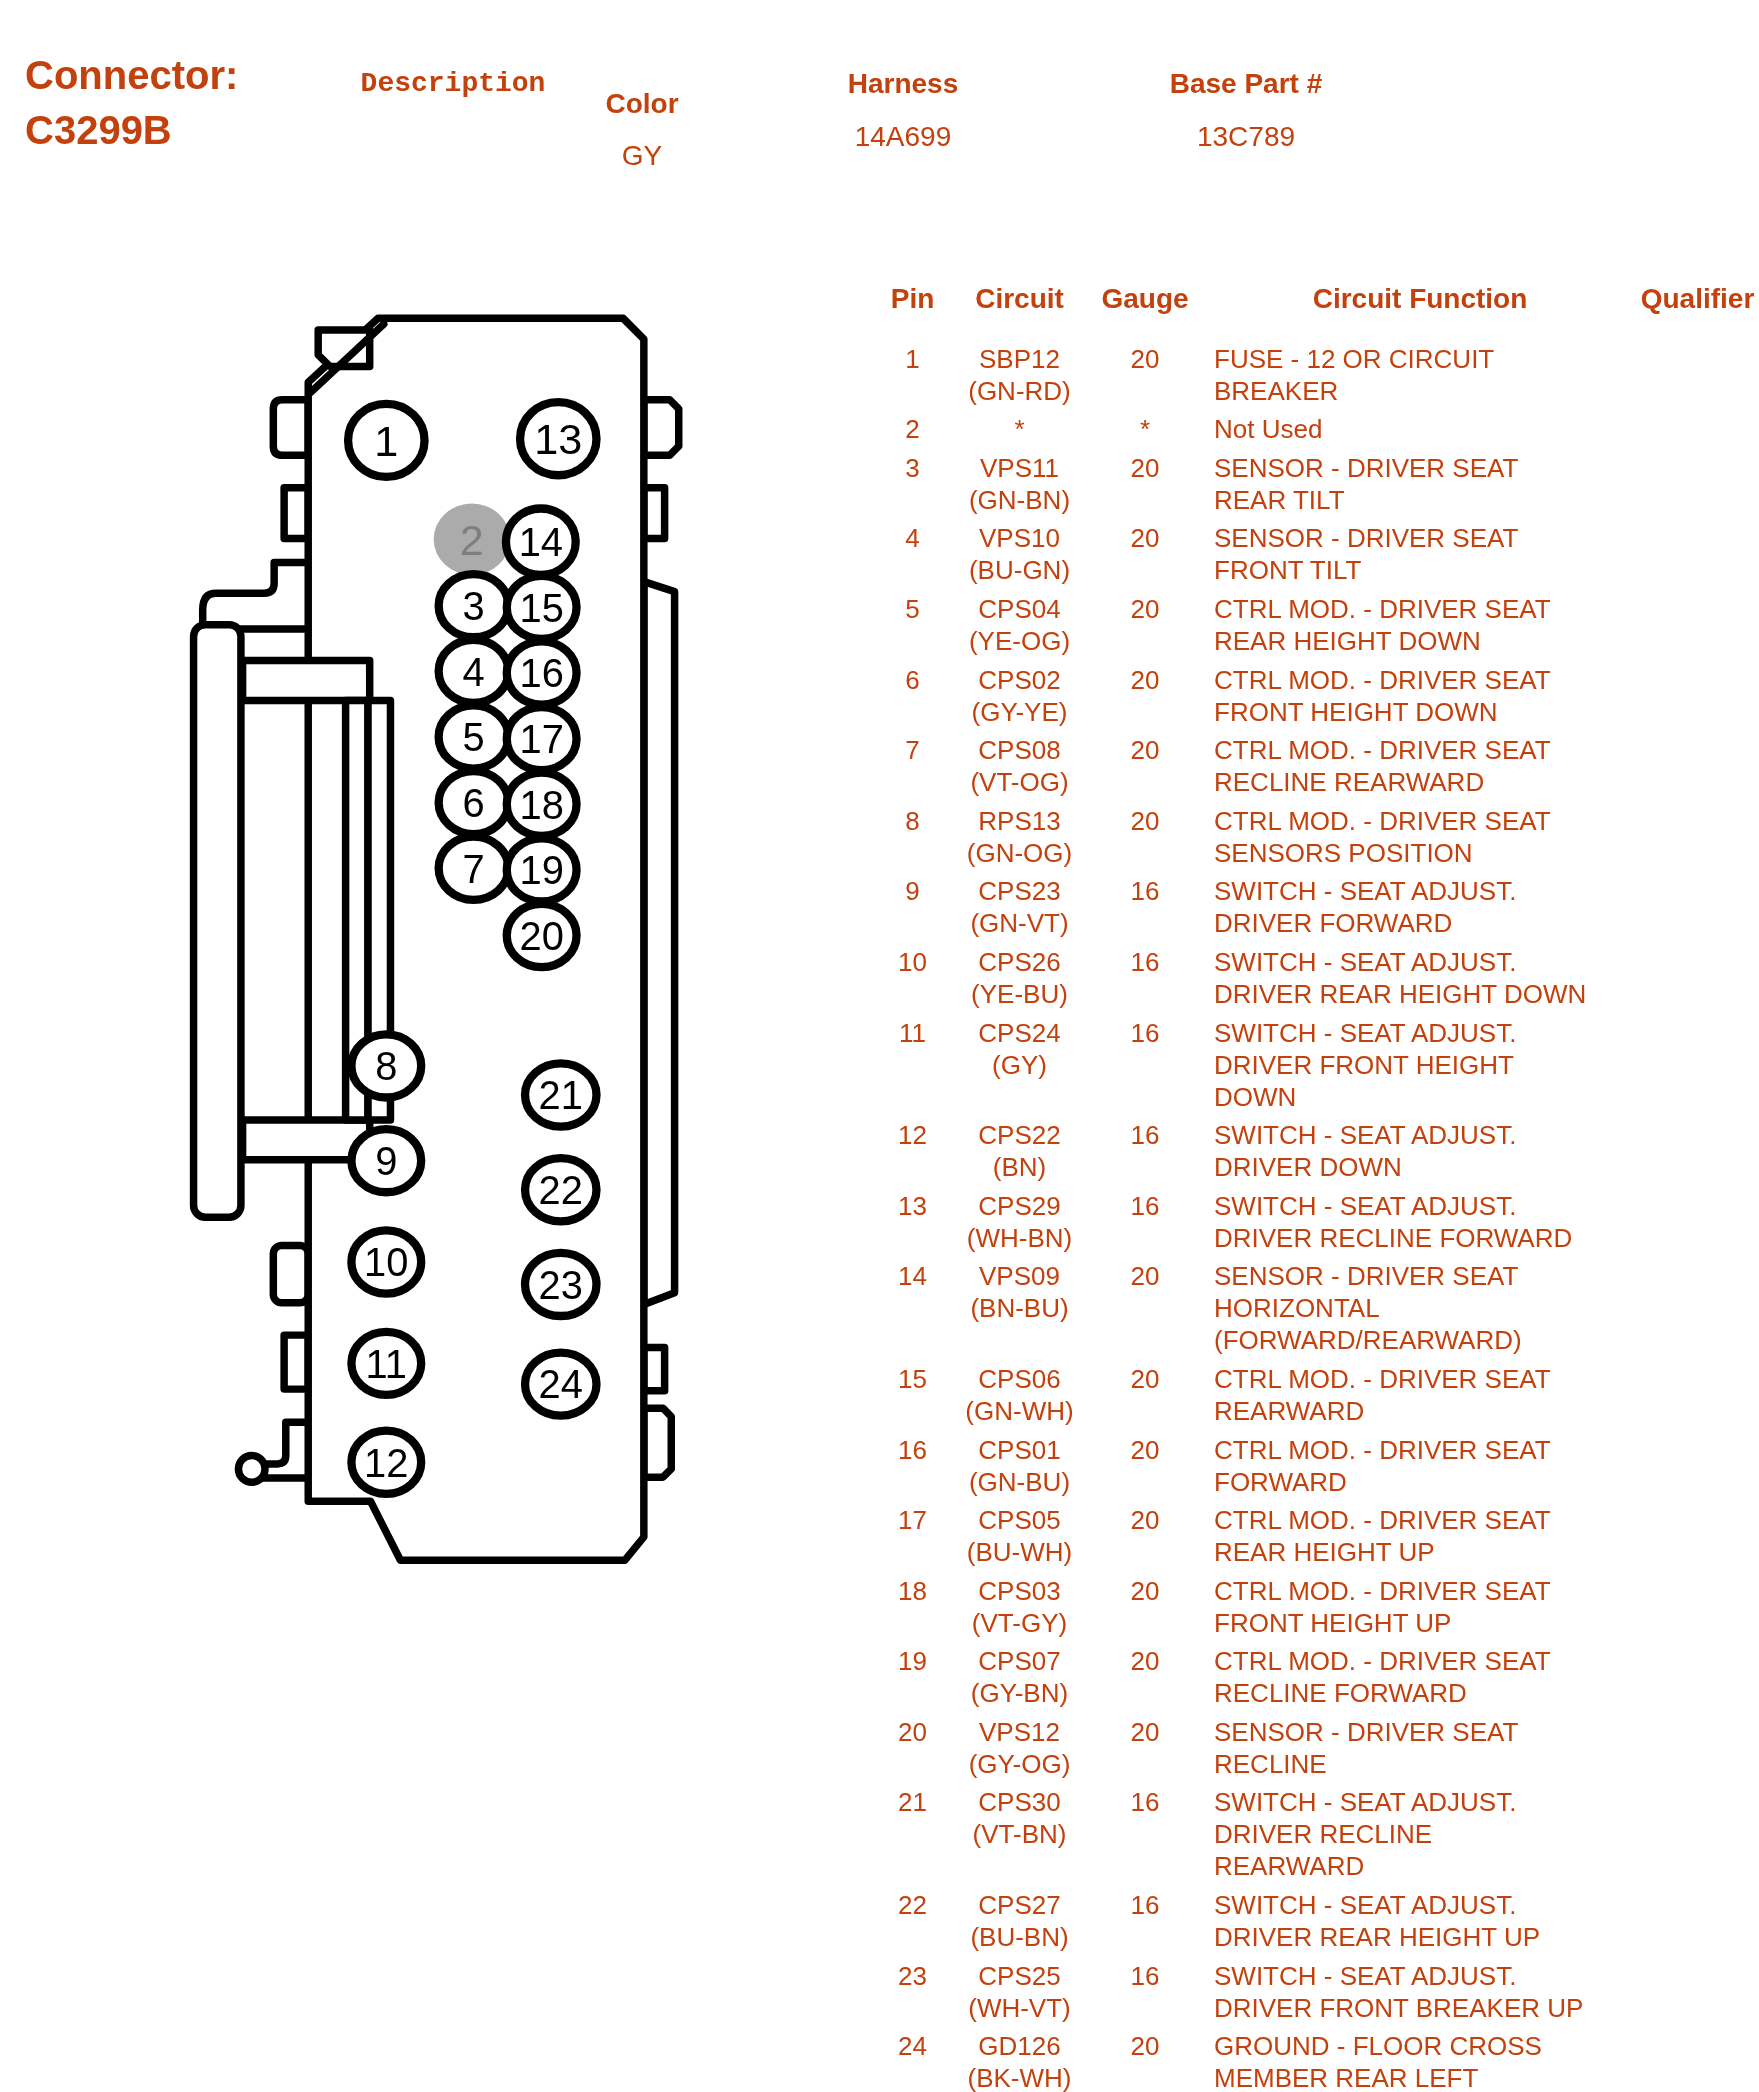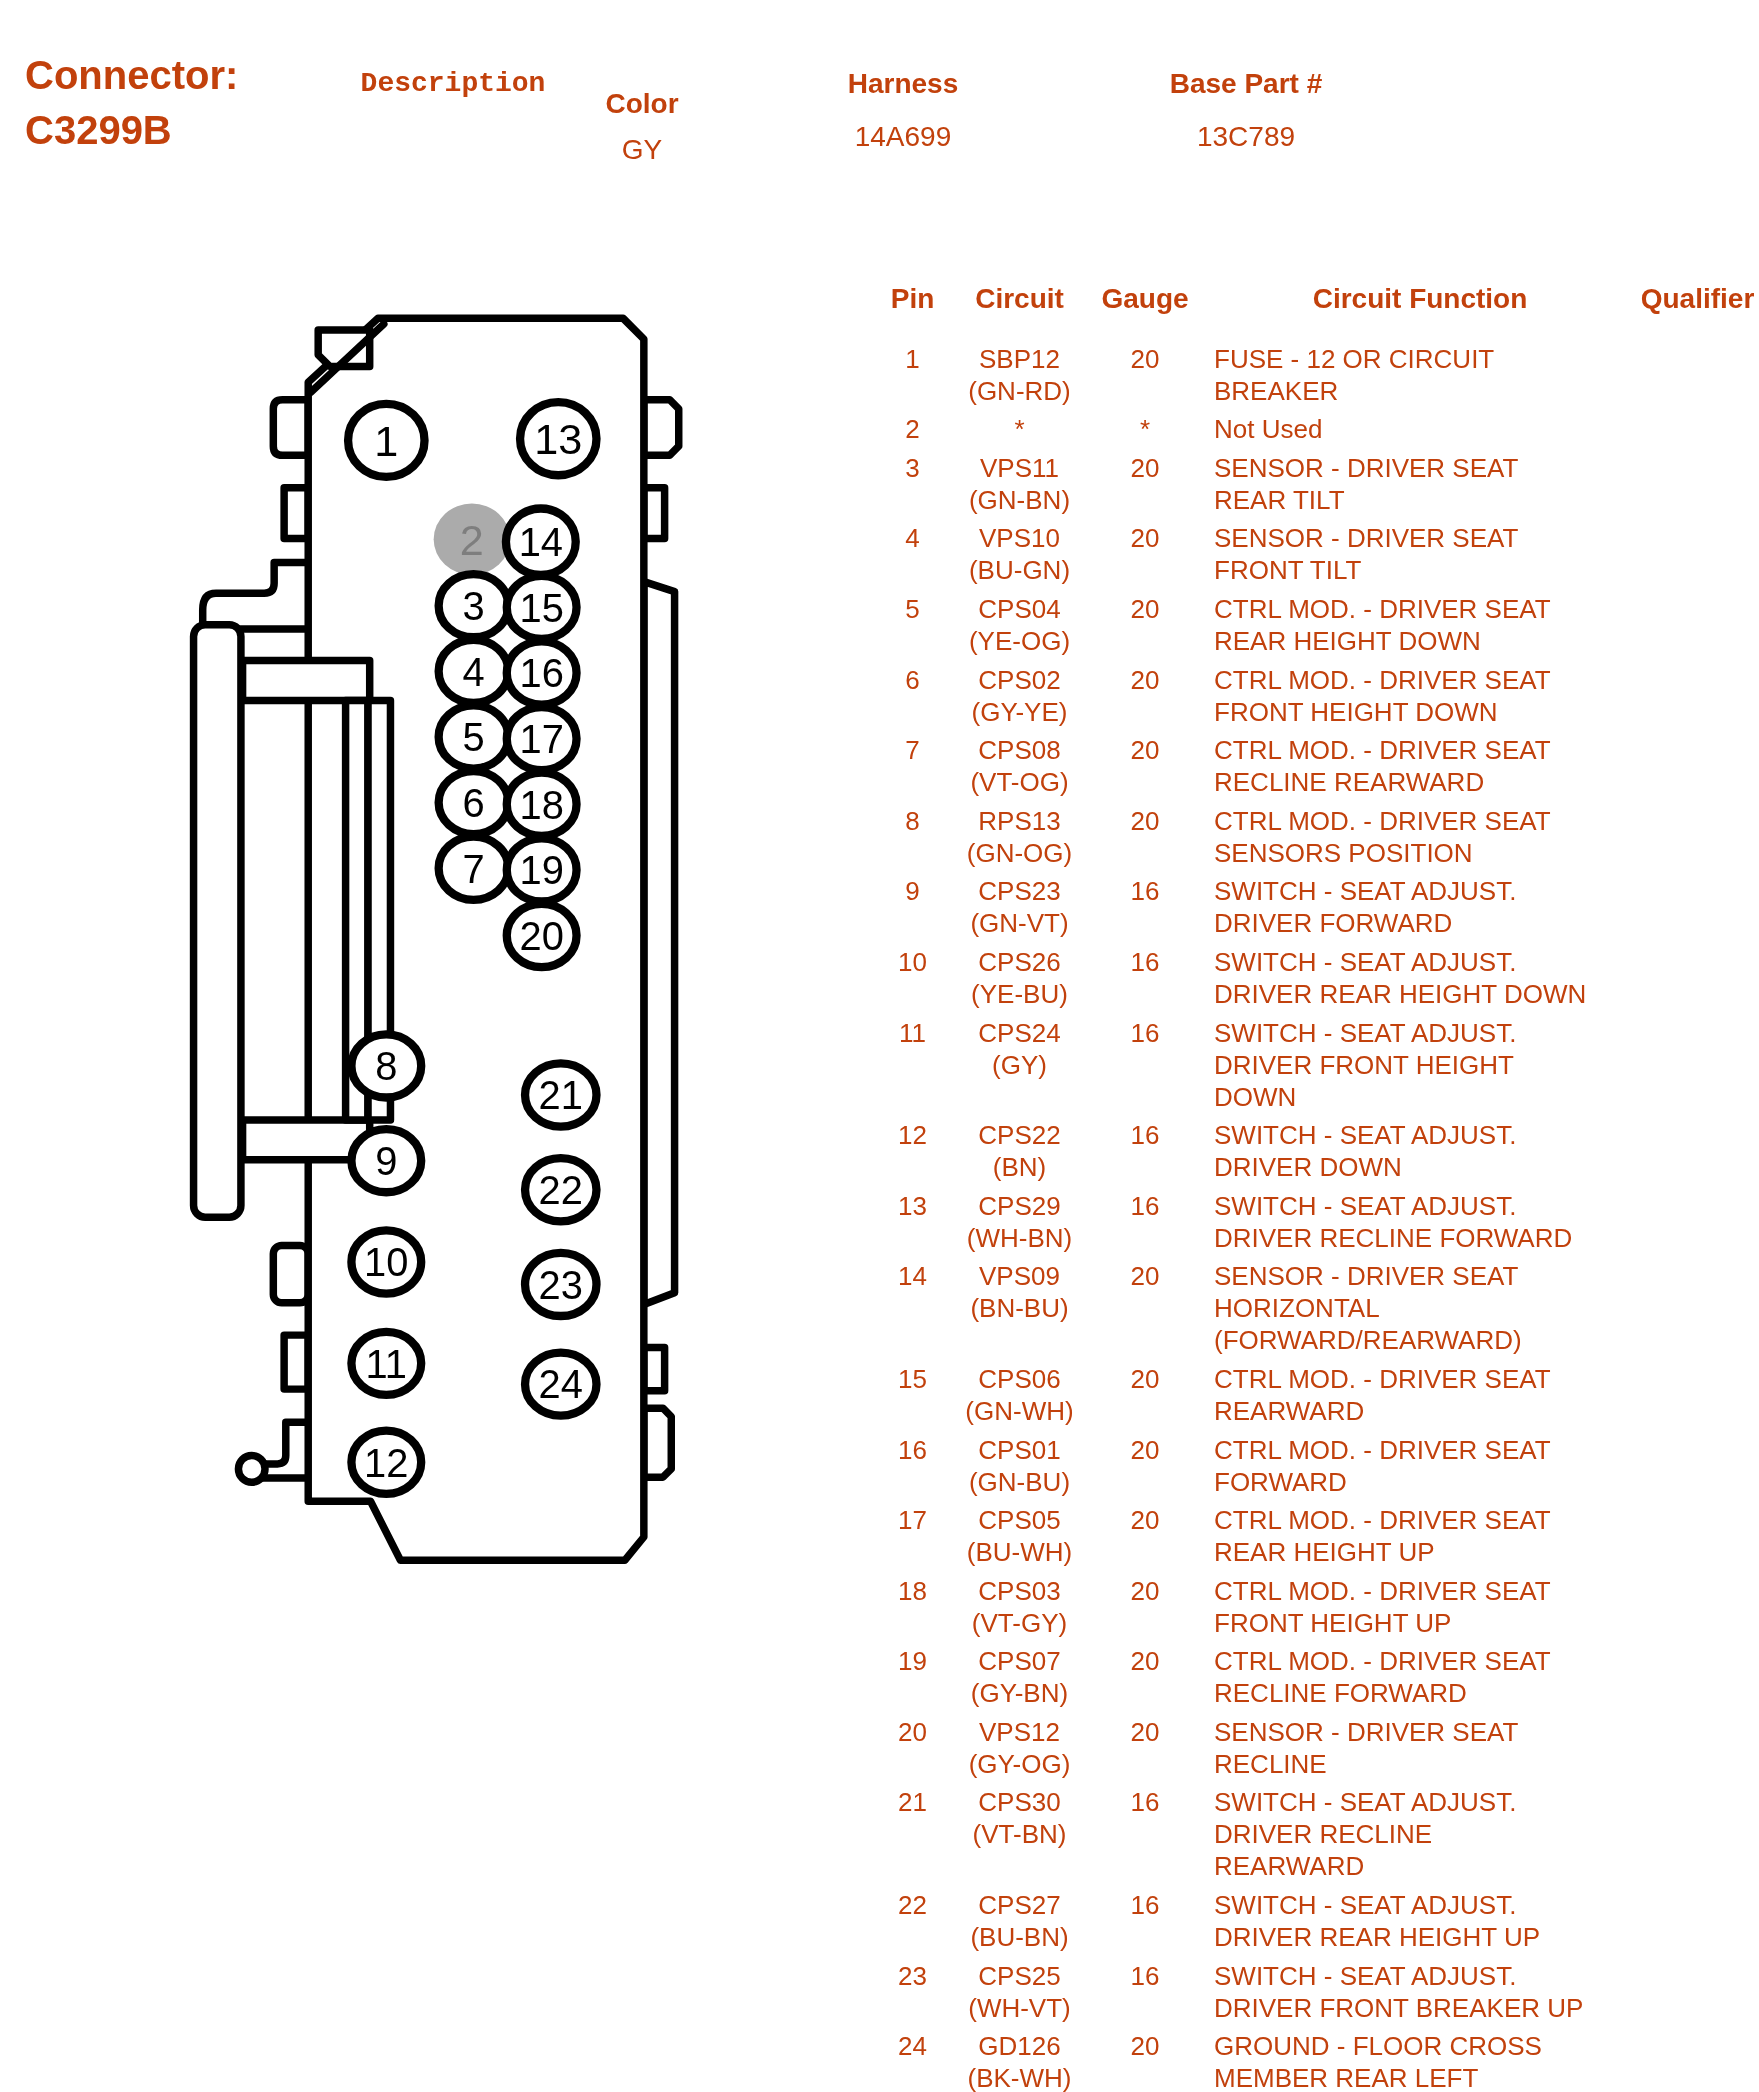--- a/index.html
+++ b/index.html
@@ -3,21 +3,21 @@
 <meta charset="utf-8">
 <style>
   html,body{margin:0;padding:0;background:#fff;}
   .page{position:relative;width:1759px;height:2093px;background:#fff;overflow:hidden;
         font-family:"Liberation Sans","DejaVu Sans",sans-serif;color:#c2410c;}
   
   .connector-block{position:absolute;left:25px;top:48px;font-weight:bold;font-size:40px;line-height:55px;}
   .hdr-col{position:absolute;transform:translateX(-50%);text-align:center;white-space:nowrap;}
   .hdr-label{font-weight:bold;font-size:28px;line-height:37px;}
   .hdr-value{font-size:28px;line-height:43px;}
-  .hdr-value.m8{margin-top:5px;} .hdr-value.m14{margin-top:6px;} .hdr-value.m12{margin-top:13px;}
+  .hdr-value.m8{margin-top:5px;} .hdr-value.m14{margin-top:12px;} .hdr-value.m12{margin-top:13px;}
   
   .diagram{position:absolute;left:162px;top:295px;width:540px;height:1296px;}
   svg text{font-family:"Liberation Sans","DejaVu Sans",sans-serif;}
   
   .pin-table{position:absolute;left:872px;top:281px;width:887px;font-size:26px;}
   .thead,.trow{display:grid;grid-template-columns:81px 133px 118px 432px 123px;}
   .thead{font-weight:bold;font-size:28px;line-height:35px;margin-bottom:26.6px;}
   .th{text-align:center;}
   .trow{margin-bottom:6.6px;}
   .cell{text-align:center;line-height:32px;}

